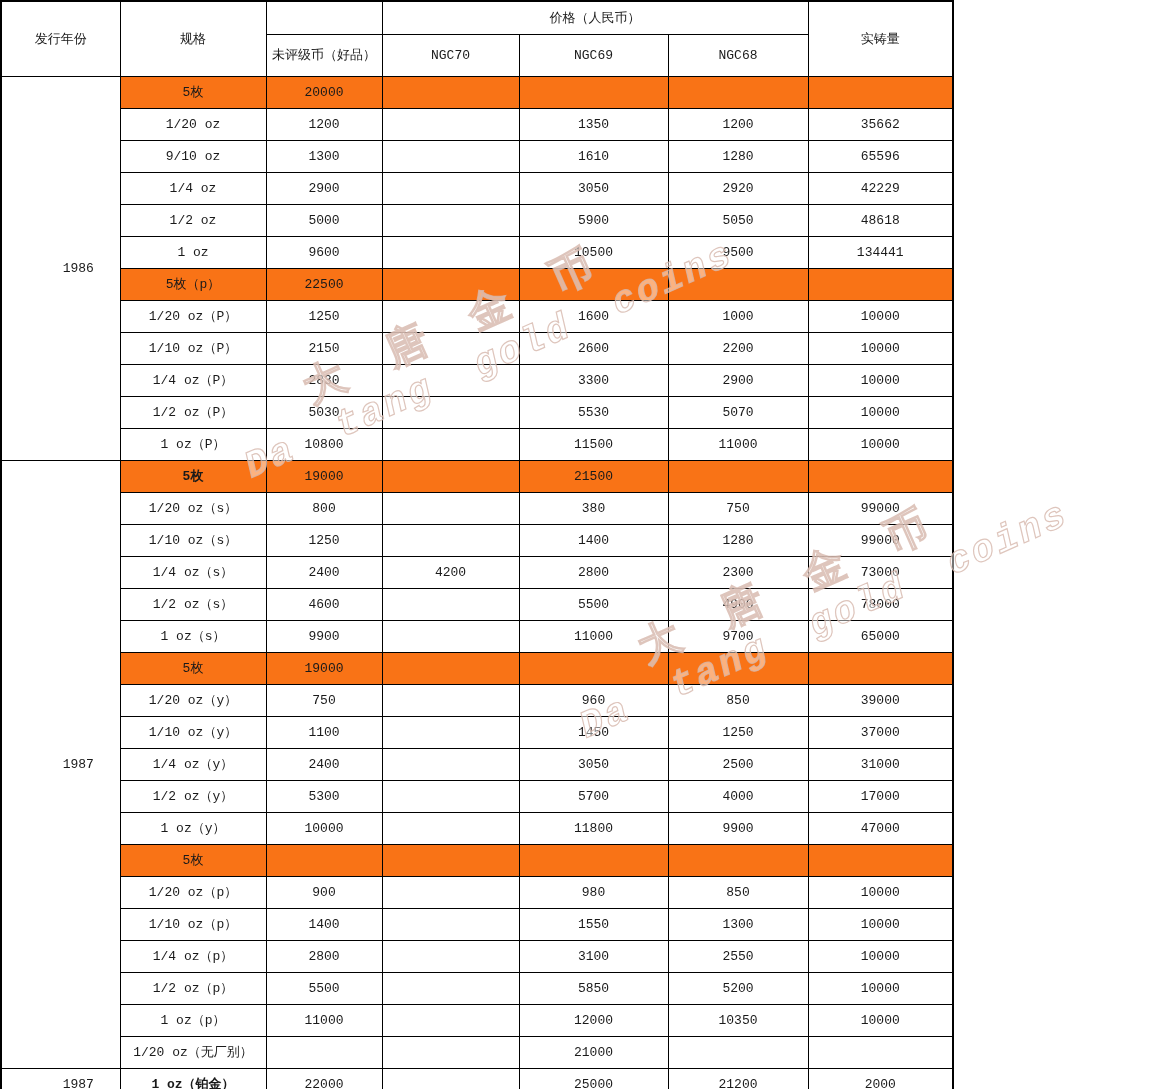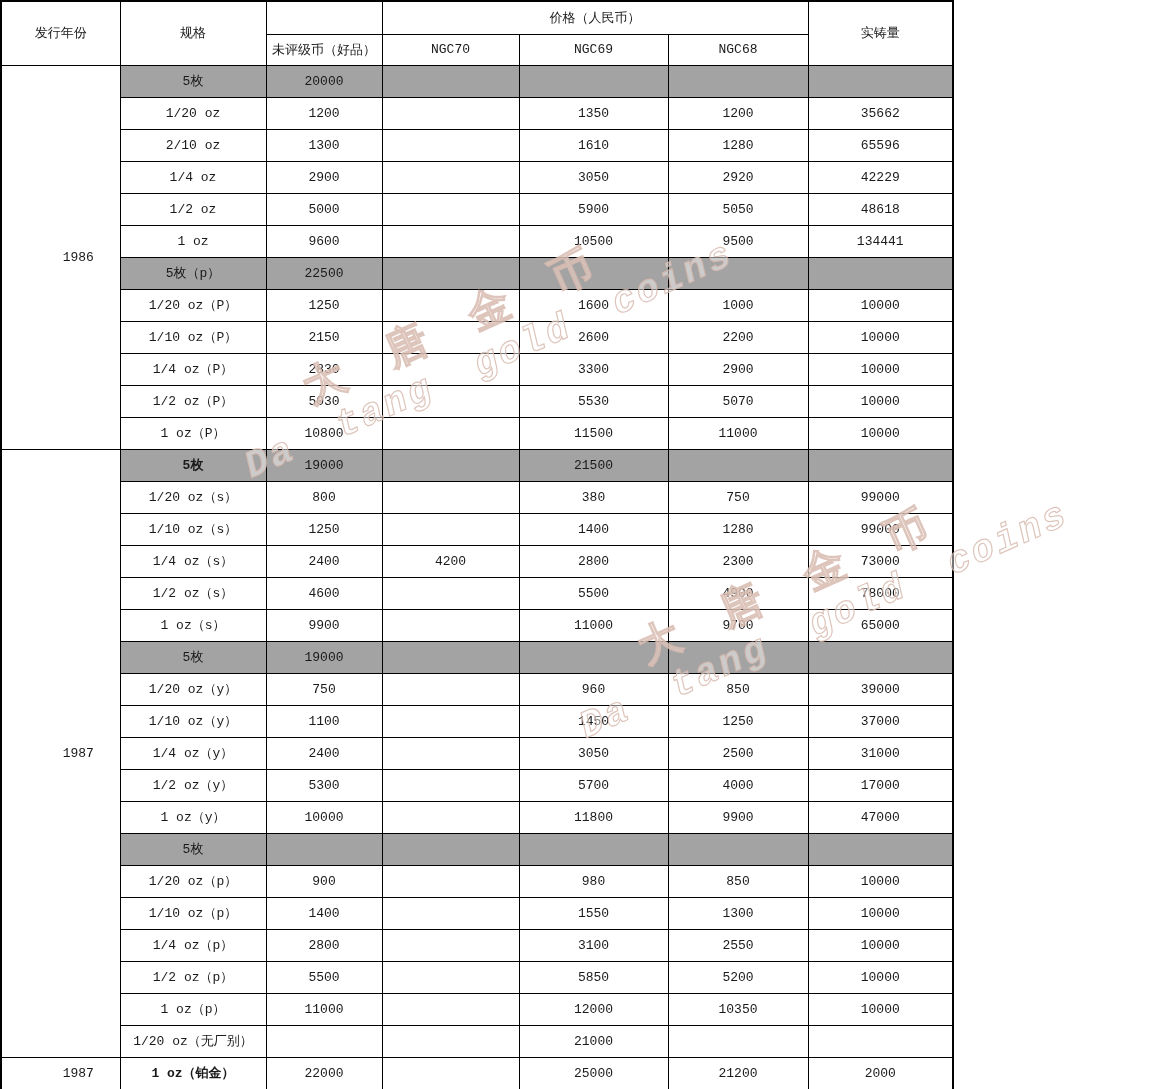--- a/index.html
+++ b/index.html
@@ -19,24 +19,24 @@
     font-size: 13px;
     font-weight: normal;
     text-align: center;
     vertical-align: middle;
     padding: 0 2px;
     white-space: nowrap;
     overflow: hidden;
     background: #ffffff;
   }
   thead tr.h1 { height: 33px; }
-  thead tr.h2 { height: 31px; }
+  thead tr.h2 { height: 42px; }
   tbody tr { height: 32px; }
   tbody tr:last-child { height: 33px; }
-  tbody tr.hl td { background: #a3a3a3; }
+  tbody tr.hl td { background: #f97316; }
   tbody tr.hl td.year { background: #ffffff; }
   td.year { background: #ffffff; padding-left: 37px; }
   .bold { font-weight: bold; }
   .watermark {
     position: absolute;
     pointer-events: none;
     transform: rotate(-24deg);
     text-align: center;
     z-index: 5;
     color: rgba(229, 203, 194, 0.55);
@@ -102,21 +102,21 @@
       </tr>
       <tr>
         <td>1/20 oz</td>
         <td>1200</td>
         <td></td>
         <td>1350</td>
         <td>1200</td>
         <td>35662</td>
       </tr>
       <tr>
-        <td>2/10 oz</td>
+        <td>9/10 oz</td>
         <td>1300</td>
         <td></td>
         <td>1610</td>
         <td>1280</td>
         <td>65596</td>
       </tr>
       <tr>
         <td>1/4 oz</td>
         <td>2900</td>
         <td></td>

